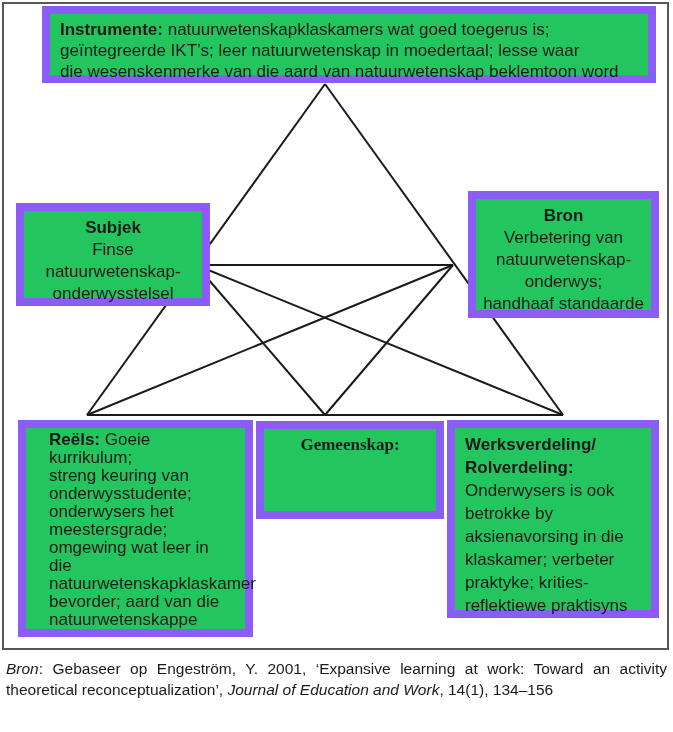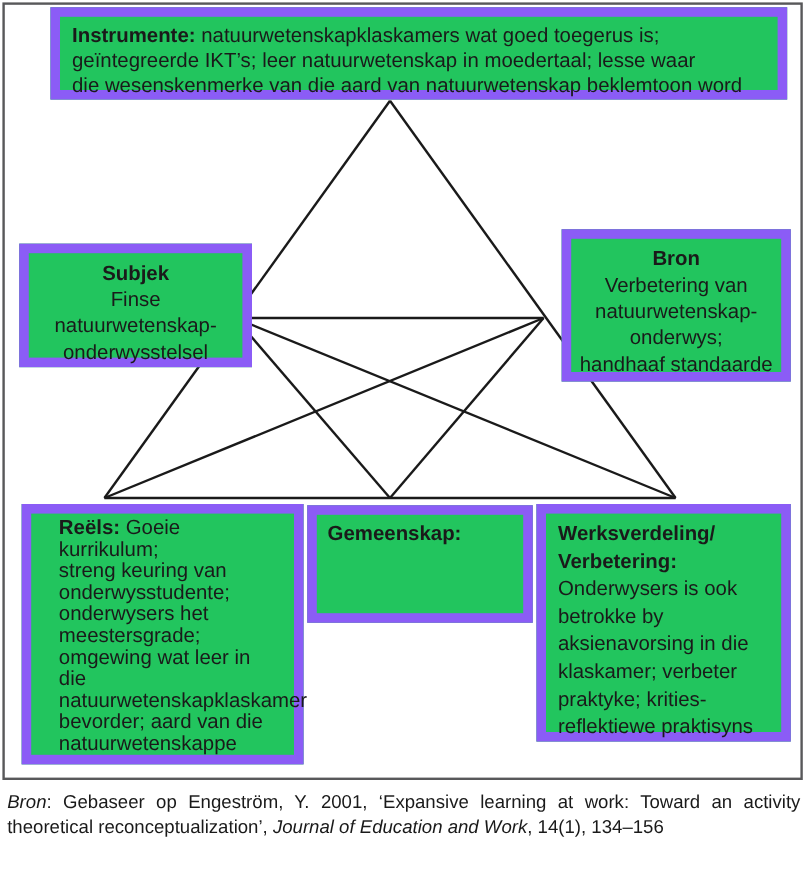--- a/index.html
+++ b/index.html
@@ -49,21 +49,21 @@
     padding: 6px 4px; text-align: center;
   }
   .box-reels {
     left: 18px; top: 420px; width: 235px; height: 217px;
     padding: 3px 23px; line-height: 18px;
   }
   .box-gemeenskap {
     left: 256px; top: 421px; width: 188px; height: 98px;
     padding: 5px 9px; line-height: 21px;
   }
-  .box-gemeenskap .title { text-align: left; }
+  .box-gemeenskap .title { text-align: center; font-family: Liberation Serif, serif; }
   .box-werksverdeling {
     left: 447px; top: 420px; width: 212px; height: 198px;
     padding: 5px 10px; line-height: 23px;
   }
   .box-werksverdeling .title { text-align: left; }
   .caption-area {
     position: absolute;
     left: 4px; top: 656px; width: 665px;
   }
   .bron {
@@ -133,21 +133,21 @@
 bevorder; aard van die
 natuurwetenskappe</span>
   </div>
 
   <div class="box box-gemeenskap">
     <div class="title">Gemeenskap:</div>
   </div>
 
   <div class="box box-werksverdeling">
     <div class="title">Werksverdeling/
-Verbetering:</div>
+Rolverdeling:</div>
     <div class="body">Onderwysers is ook
 betrokke by
 aksienavorsing in die
 klaskamer; verbeter
 praktyke; krities-
 reflektiewe praktisyns</div>
   </div>
 
   <div class="caption-area">
     <p class="bron"><i>Bron</i><span>: Gebaseer op Engeström, Y. 2001, ‘Expansive learning at work: Toward an activity theoretical reconceptualization’, </span><i>Journal of Education and Work</i><span>, 14(1), 134–156</span></p>

